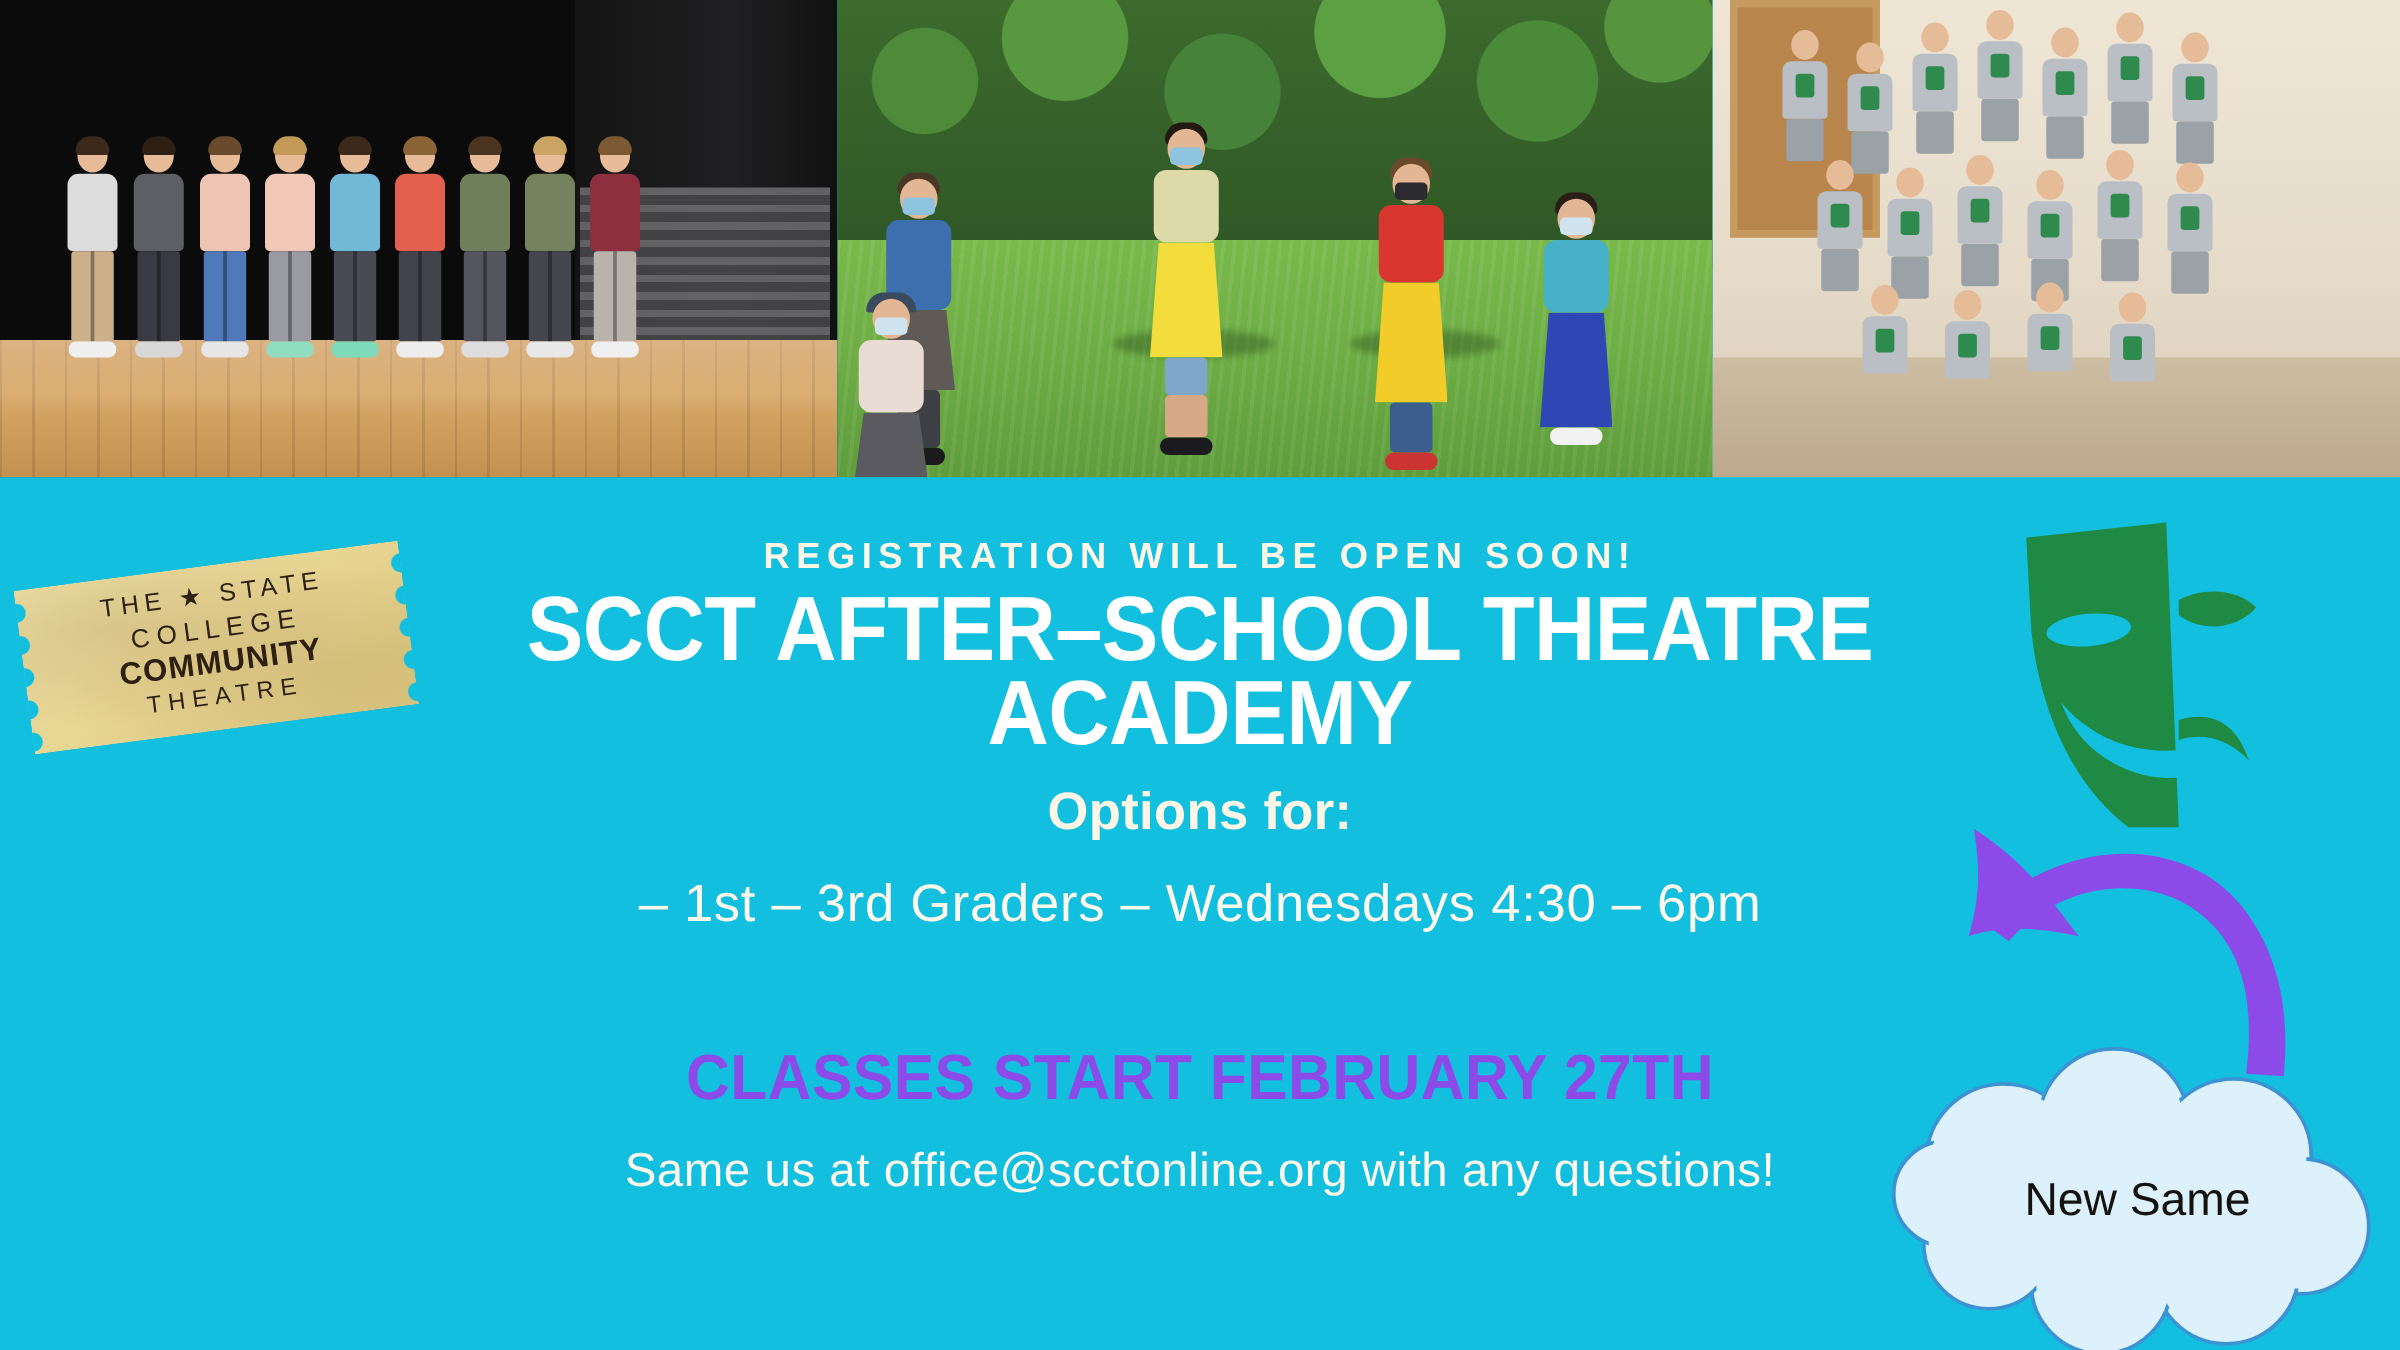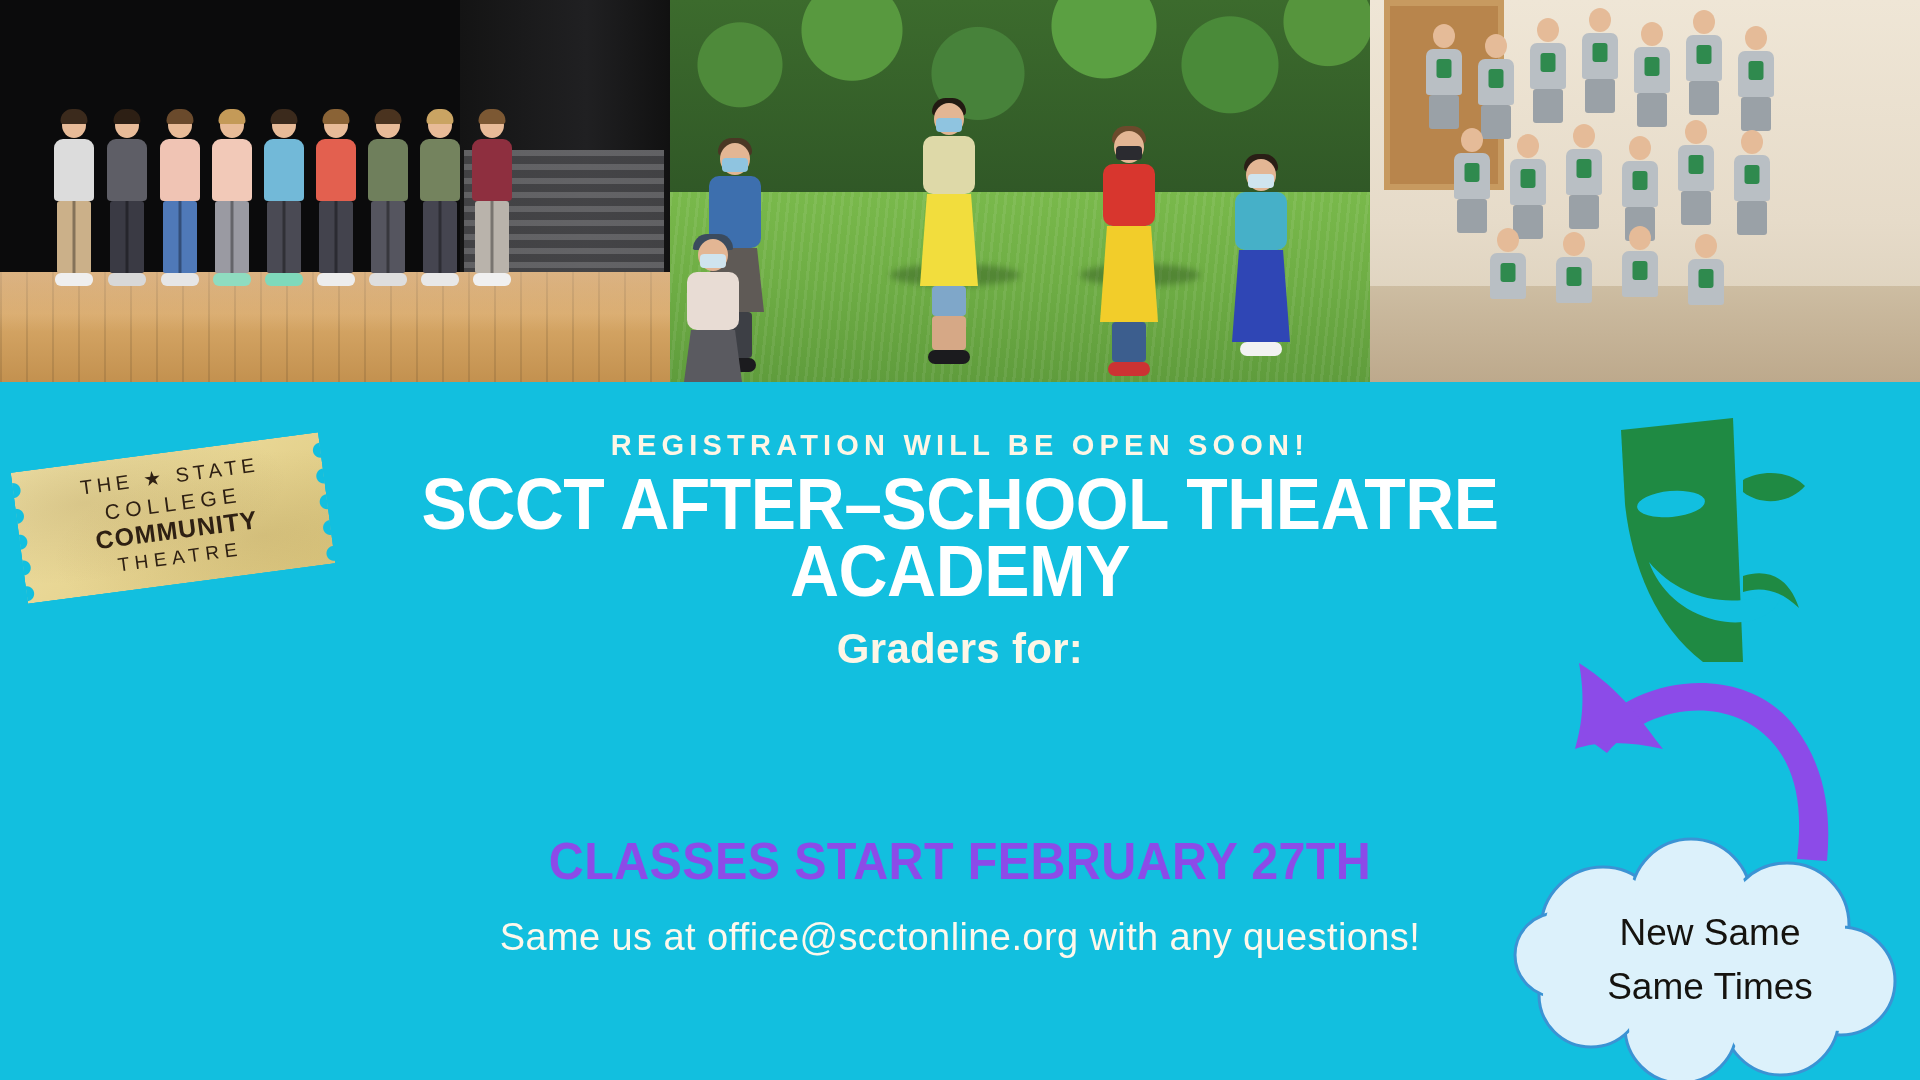--- a/index.html
+++ b/index.html
@@ -496,21 +496,22 @@
       <div class="ticket">
         <div class="tk-line tk-1">THE ★ STATE</div>
         <div class="tk-line tk-2">COLLEGE</div>
         <div class="tk-line tk-3">COMMUNITY</div>
         <div class="tk-line tk-4">THEATRE</div>
       </div>
     </div>
 
     <div class="reg-line">REGISTRATION WILL BE OPEN SOON!</div>
     <div class="title">SCCT AFTER–SCHOOL THEATRE ACADEMY</div>
-    <div class="options">Graders for:</div>
+    <div class="options">Options for:</div>
+    <div class="grade-line grade-1">– 1st – 3rd Graders – Wednesdays 4:30 – 6pm</div>
     <div class="classes">CLASSES START FEBRUARY 27TH</div>
     <div class="email">Same us at office@scctonline.org with any questions!</div>
 
     <div class="mask-art">
       <svg viewBox="0 0 320 250" width="320" height="250" aria-hidden="true">
         <path d="M38 18 L150 6 L160 250 L120 250 C72 214 48 150 42 92 Z" fill="#1f8a43"></path>
         <ellipse cx="88" cy="92" rx="34" ry="13" fill="#12bfdf" transform="rotate(-5 88 92)"></ellipse>
         <path d="M160 68 C178 58 206 58 222 74 C206 92 178 94 160 80 Z" fill="#1f8a43"></path>
         <path d="M66 150 C96 186 146 200 200 178 C196 204 166 216 132 208 C100 200 76 178 66 150 Z" fill="#12bfdf"></path>
         <path d="M160 164 C186 156 206 166 216 196 C198 178 178 174 160 180 Z" fill="#1f8a43"></path>
@@ -546,17 +547,16 @@
           <circle cx="286" cy="180" r="54"></circle>
           <circle cx="186" cy="190" r="52"></circle>
           <circle cx="96" cy="158" r="48"></circle>
           <circle cx="62" cy="118" r="38"></circle>
           <rect x="70" y="70" width="280" height="120"></rect>
         </g>
       </svg>
     </div>
     <div class="cloud-text">
       <span>New Same</span>
-      <span>Same Times</span>
     </div>
 
   </div>
 </div>
 
 </body></html>

